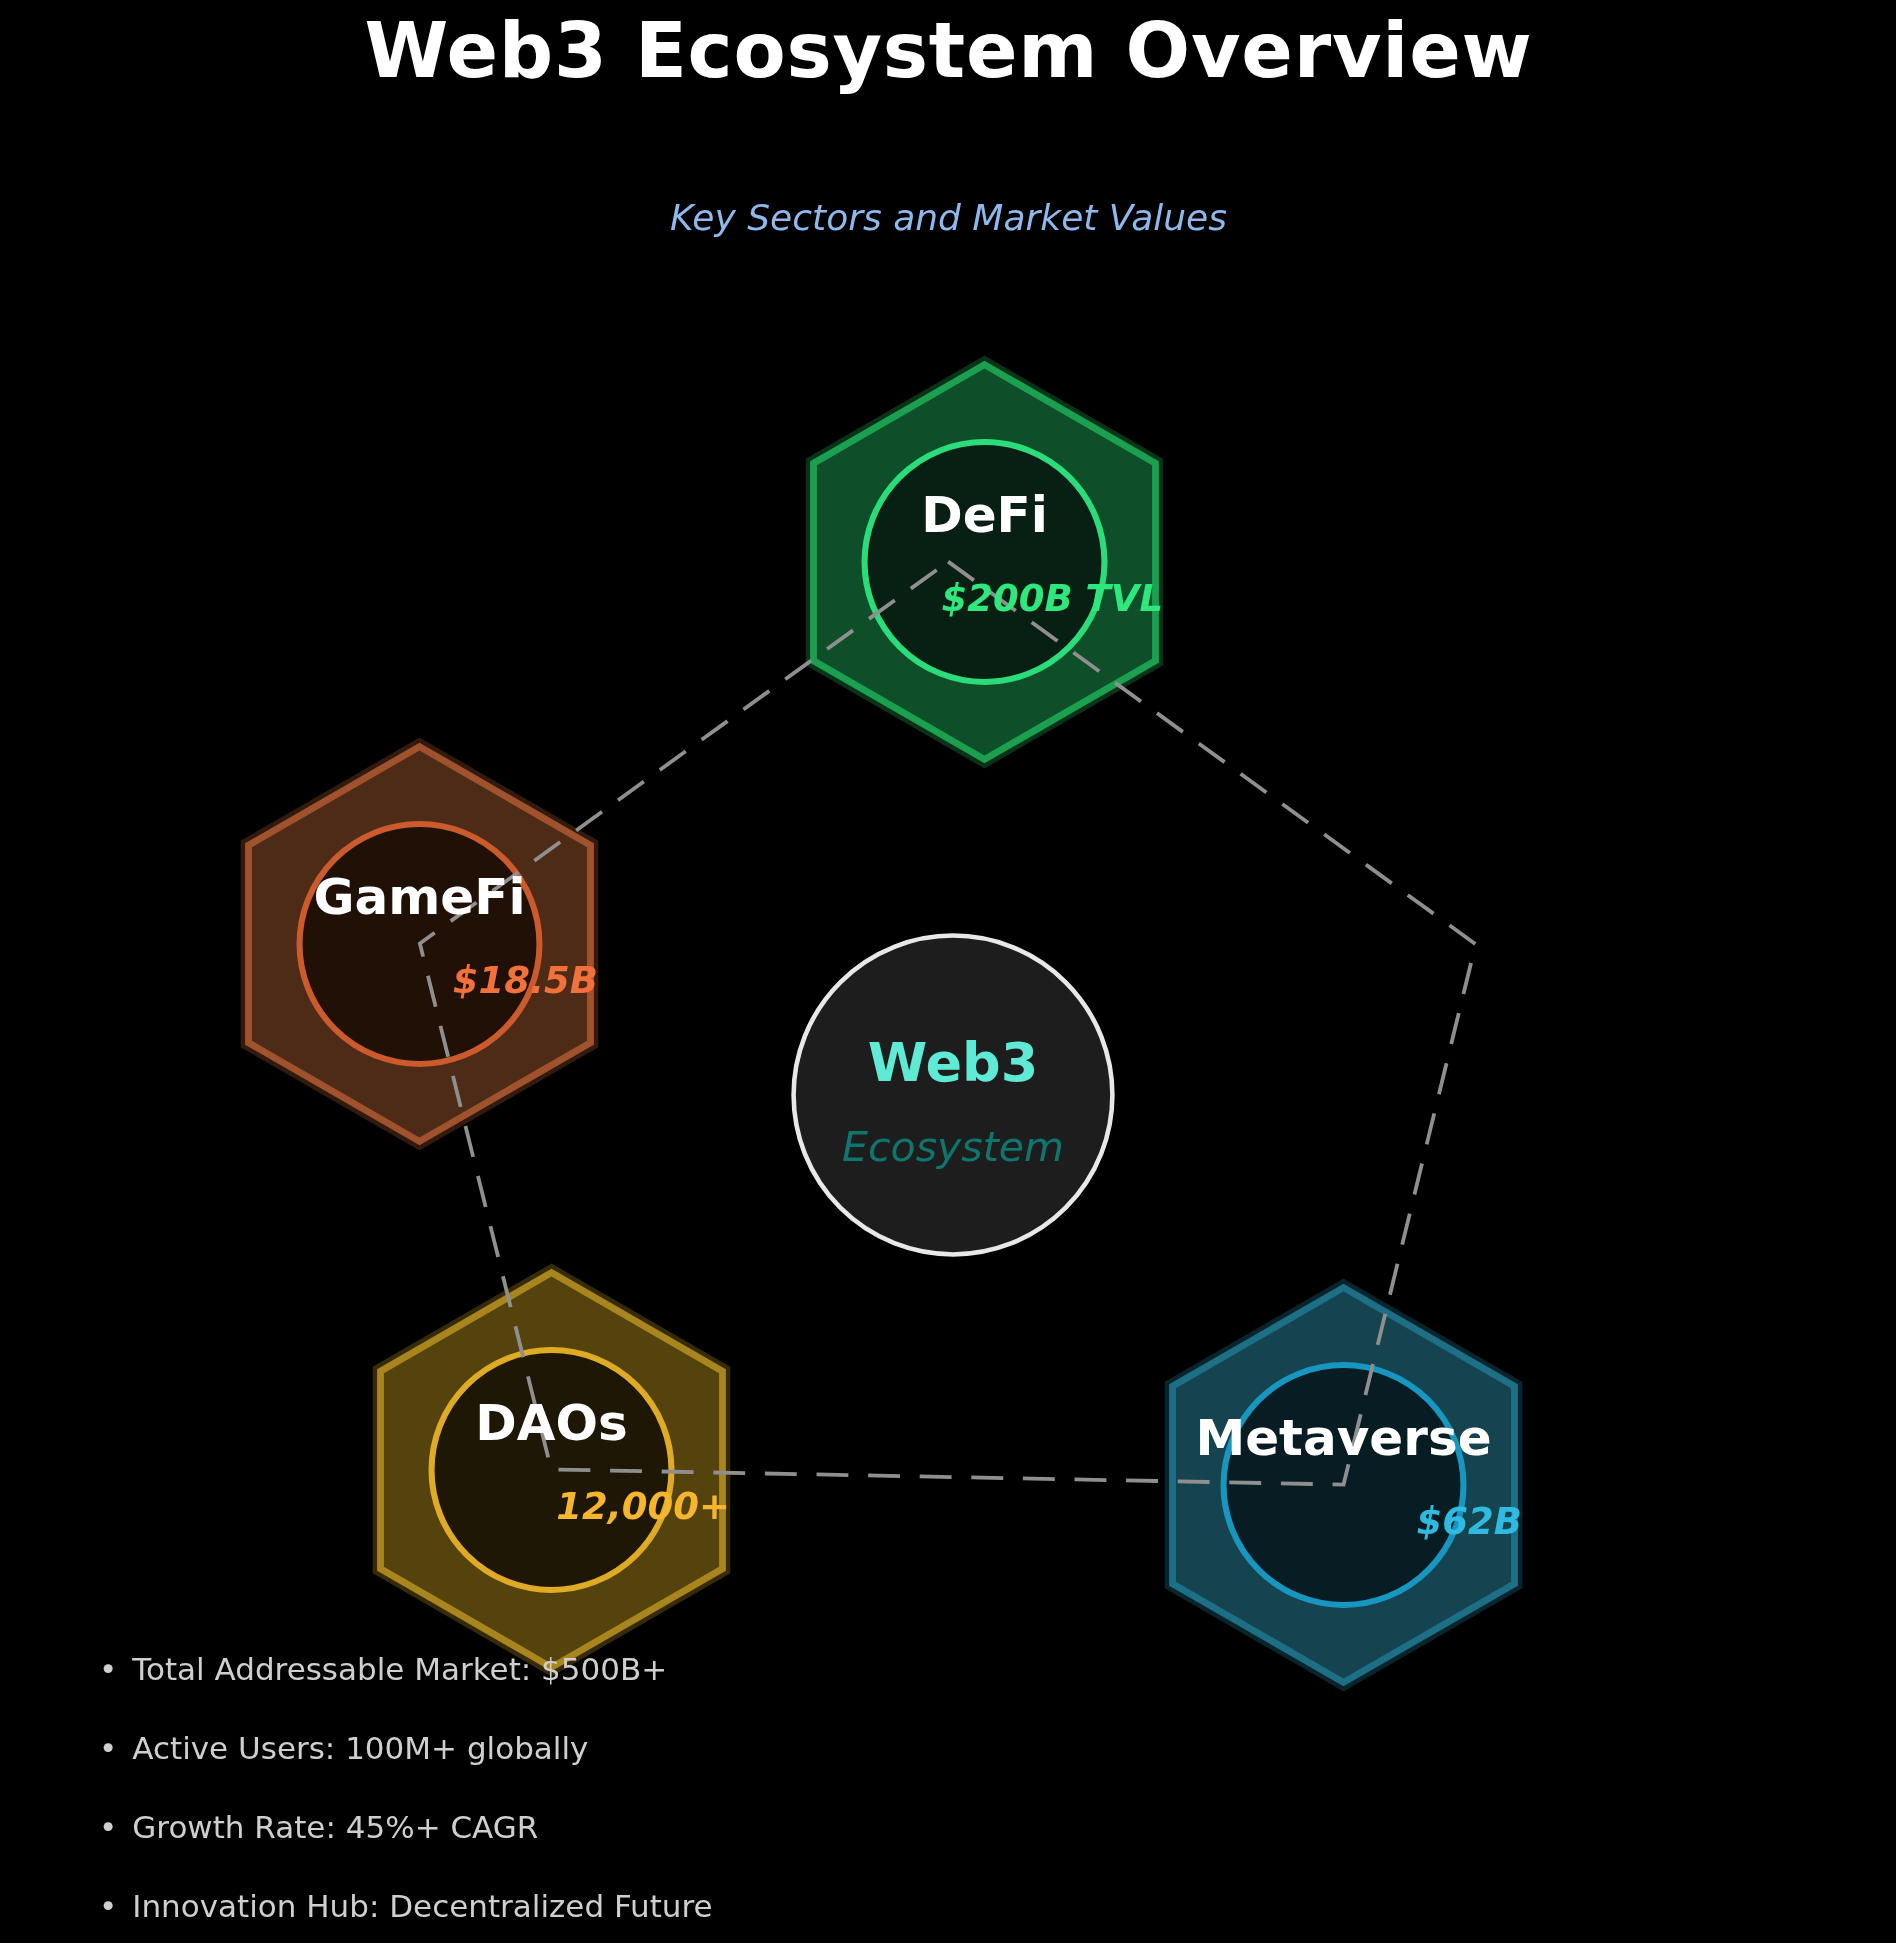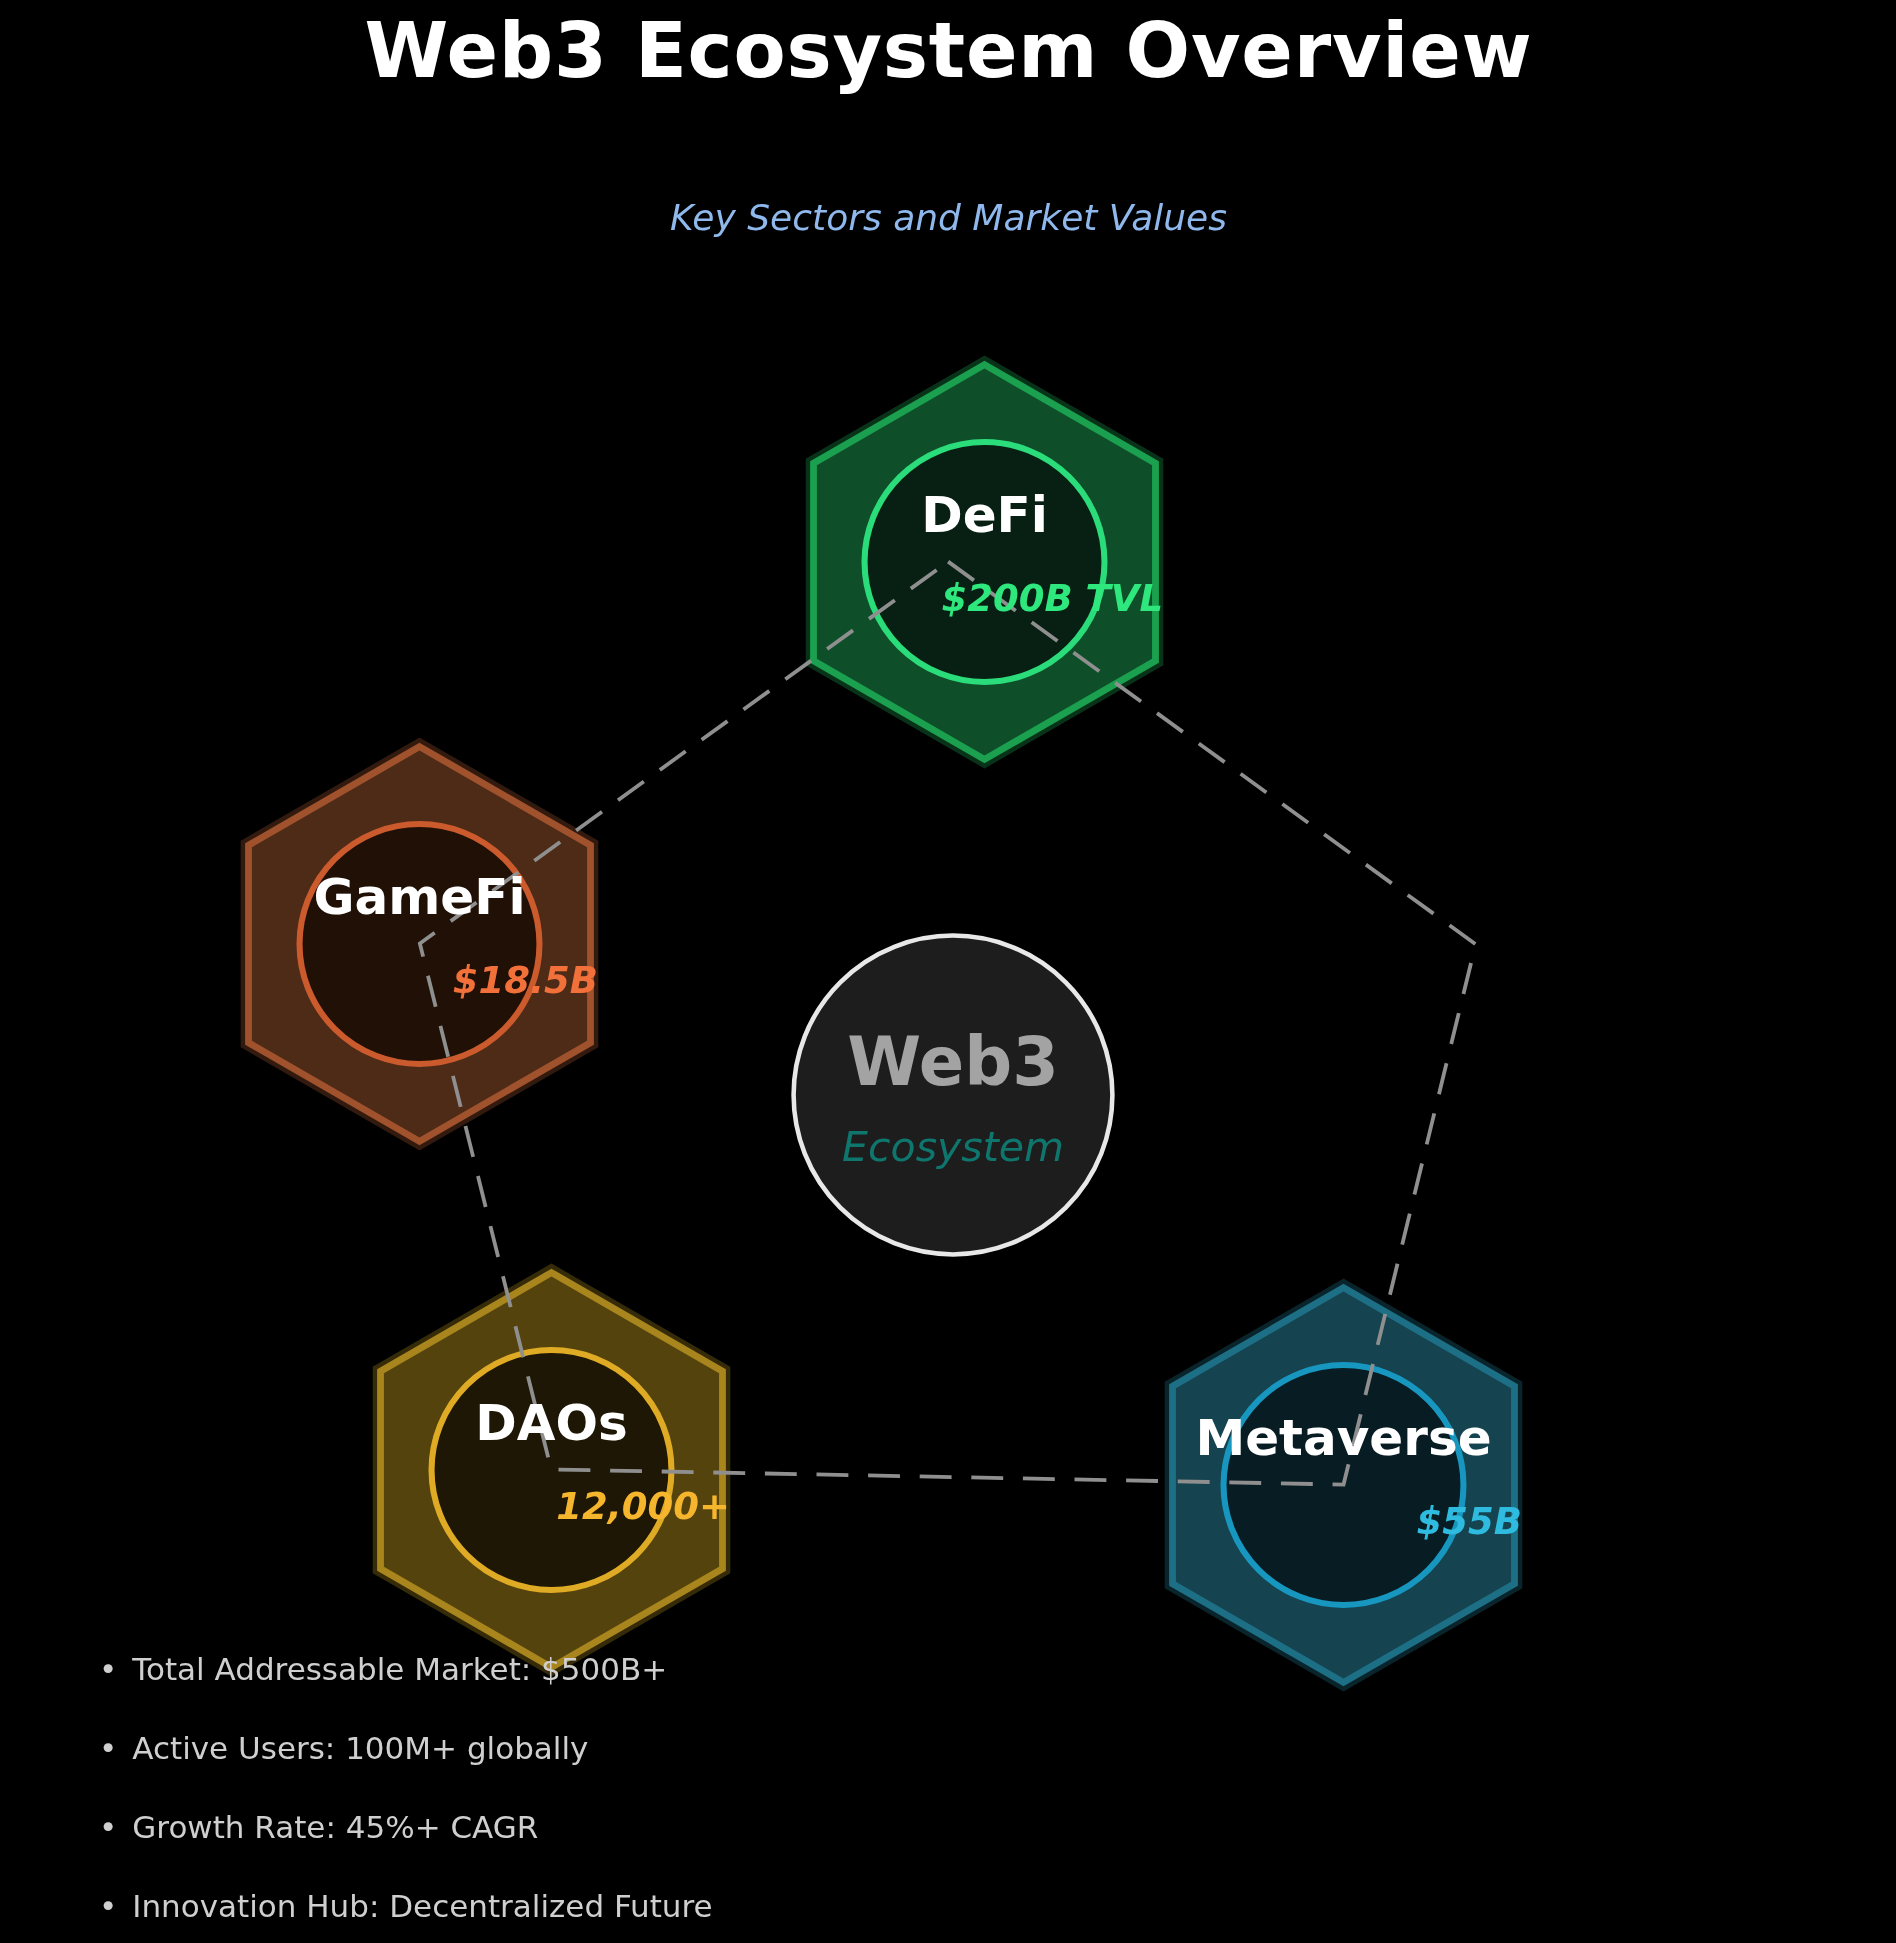--- a/index.html
+++ b/index.html
@@ -89,23 +89,23 @@
     height: 334px;
   }
   .center-node svg { position: absolute; left: 0; top: 0; overflow: visible; }
   .center-ring { stroke-width: 6px; }
   .center-title {
     position: absolute;
     left: 0; right: 0;
     top: 134px;
     transform: translateY(-50%);
     text-align: center;
-    font-size: 67px;
-    font-weight: bold;
-    color: #a3a3a3;
+    font-size: 54px;
+    font-weight: bold;
+    color: #5eead4;
     z-index: 3;
   }
   .center-subtitle {
     position: absolute;
     left: 0; right: 0;
     top: 219px;
     transform: translateY(-50%);
     text-align: center;
     font-size: 41px;
     font-style: italic;
@@ -180,21 +180,21 @@
     <div class="node-value" style="color: rgb(245, 181, 45);">12,000+</div>
   </div>
 
   <div class="node" style="left:1165px; top:1280px;">
     <svg width="357" height="410" viewBox="0 0 470 540">
       <polygon class="hex-glow" points="235,-2 470.5,134 470.5,406 235,542 -0.5,406 -0.5,134" style="fill: rgb(29, 111, 134);"></polygon>
       <polygon class="hex-main" points="235,10 460.2,140 460.2,400 235,530 9.8,400 9.8,140" style="fill: rgb(21, 67, 79); stroke: rgb(29, 111, 134);"></polygon>
       <circle class="node-ring" cx="235" cy="270" r="158" style="fill: rgb(8, 28, 35); stroke: rgb(23, 151, 192);"></circle>
     </svg>
     <div class="node-label">Metaverse</div>
-    <div class="node-value" style="color: rgb(47, 187, 223);">$55B</div>
+    <div class="node-value" style="color: rgb(47, 187, 223);">$62B</div>
   </div>
 
   <svg class="links" width="1897" height="1943" viewBox="0 0 2499 2560">
     <polygon class="link-line" points="1249,740 1944,1244 1770,1956 726,1936 553,1243" style="stroke: rgb(143, 143, 143);"></polygon>
   </svg>
 
   <div class="center-node">
     <svg width="334" height="334" viewBox="0 0 440 440">
       <circle class="center-ring" cx="220" cy="220" r="210" style="fill: rgb(29, 29, 29); stroke: rgb(232, 232, 232);"></circle>
     </svg>

